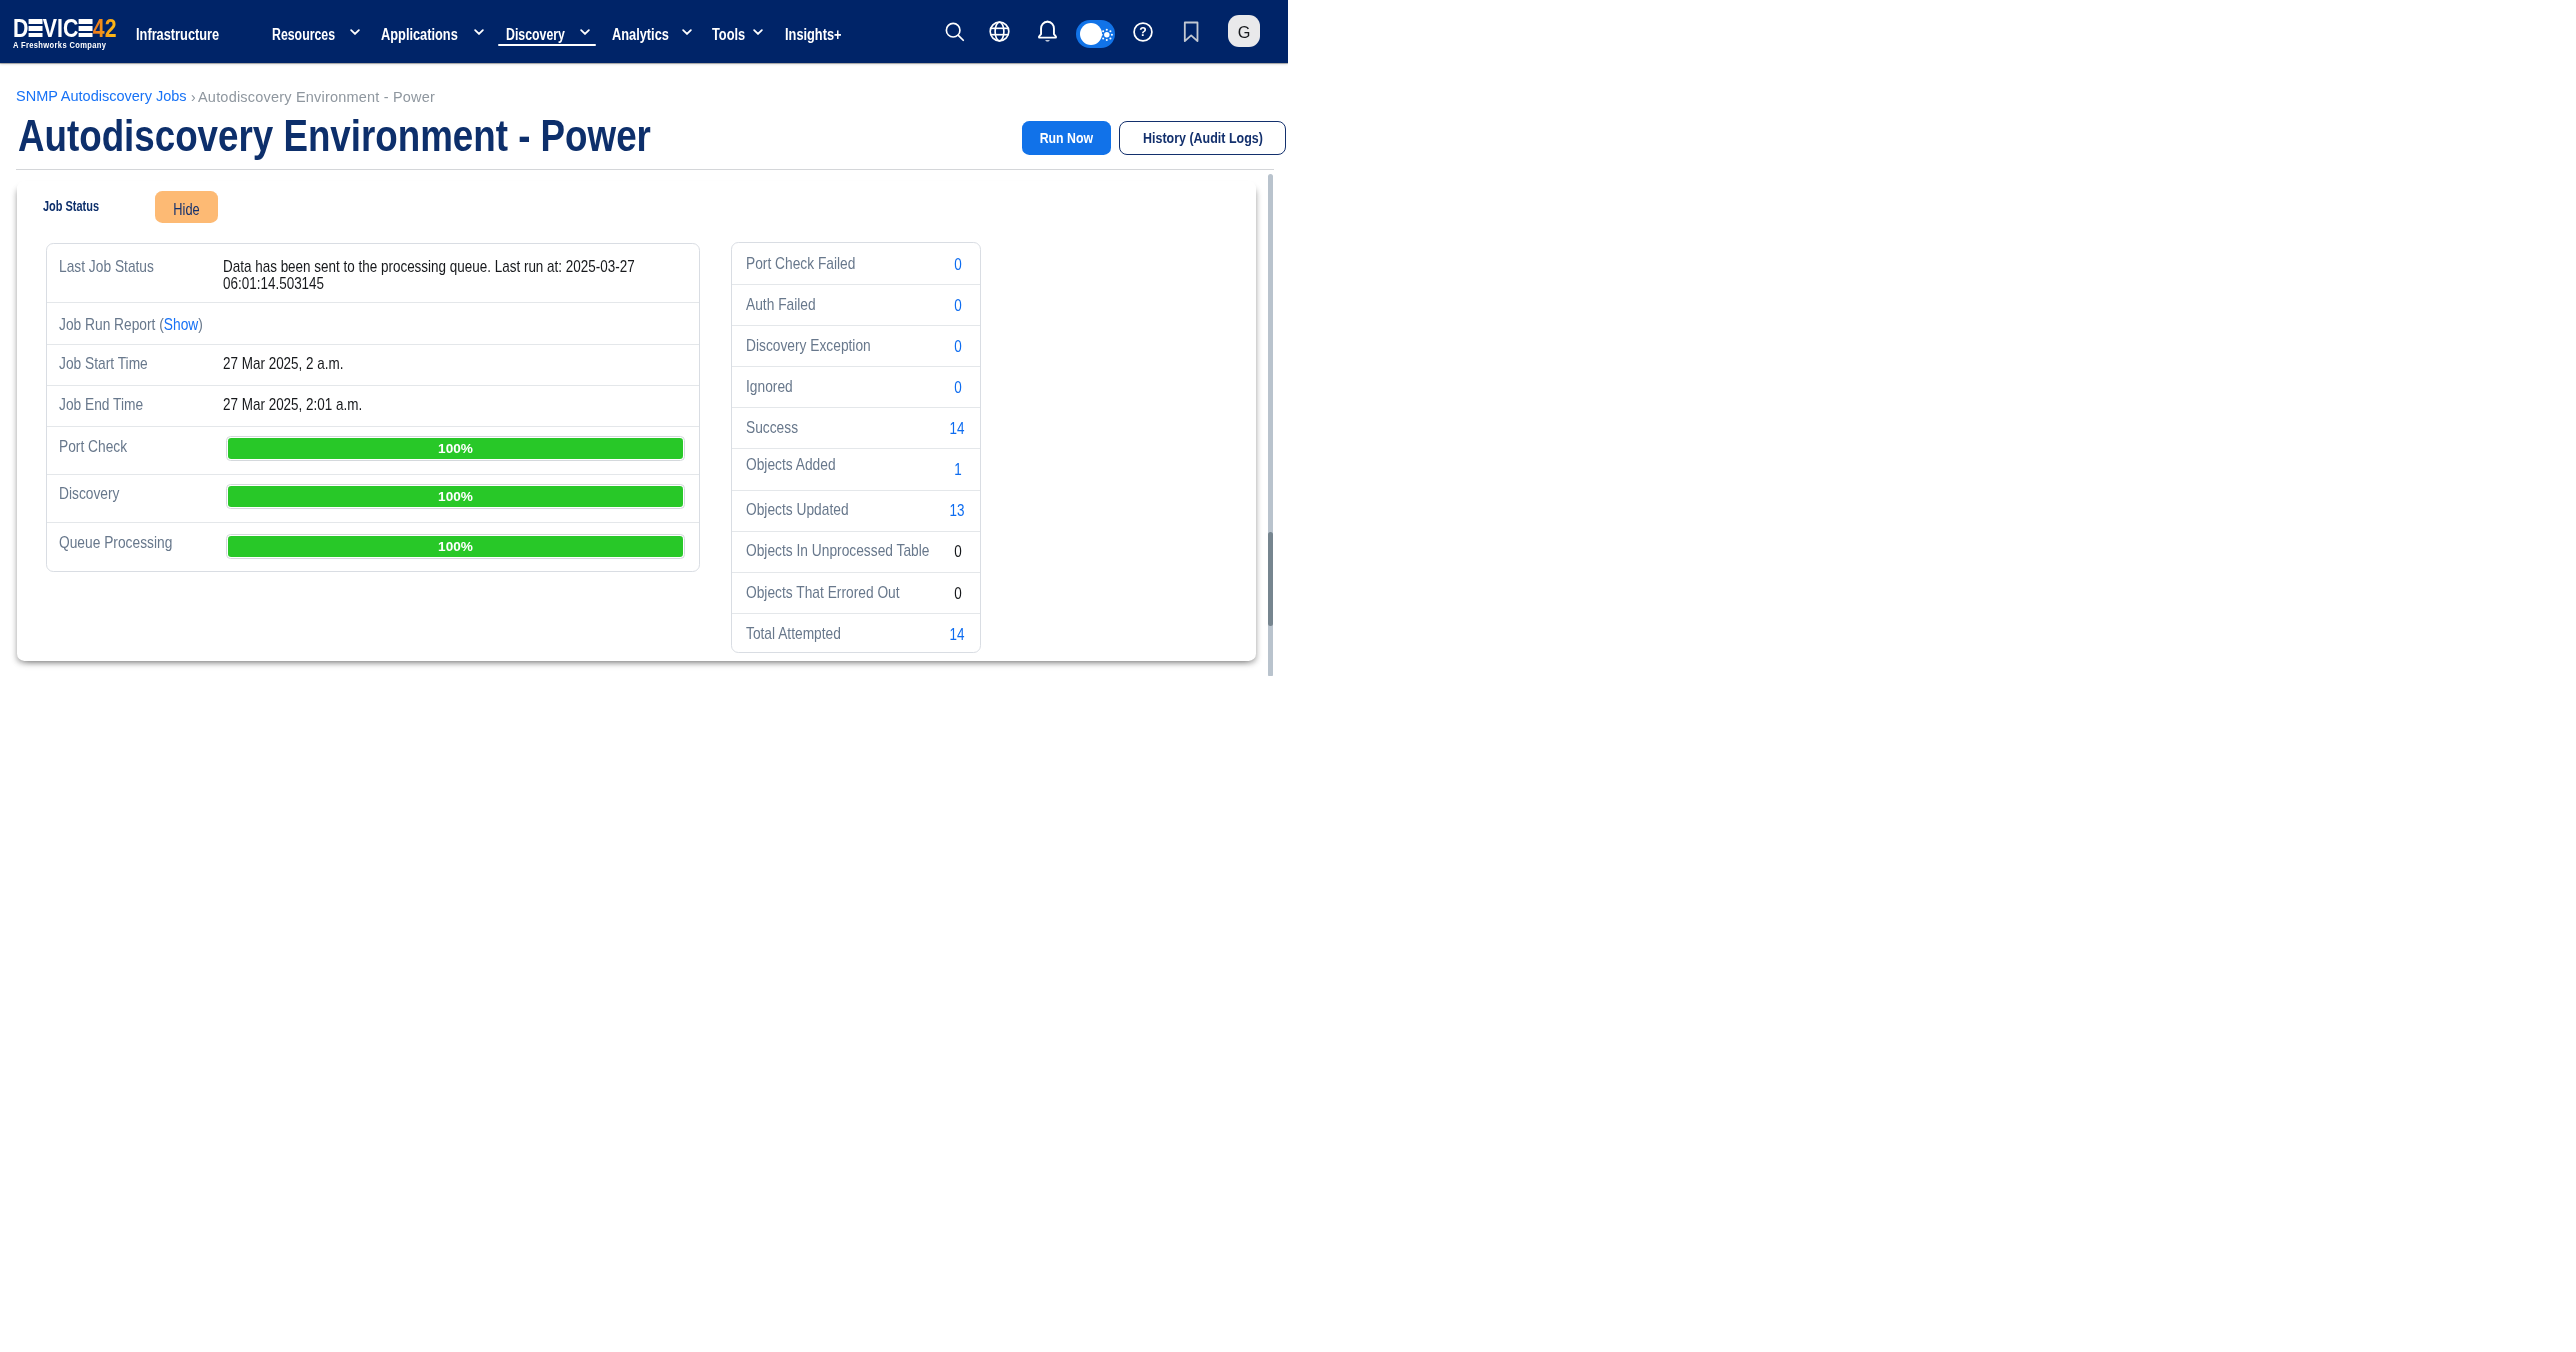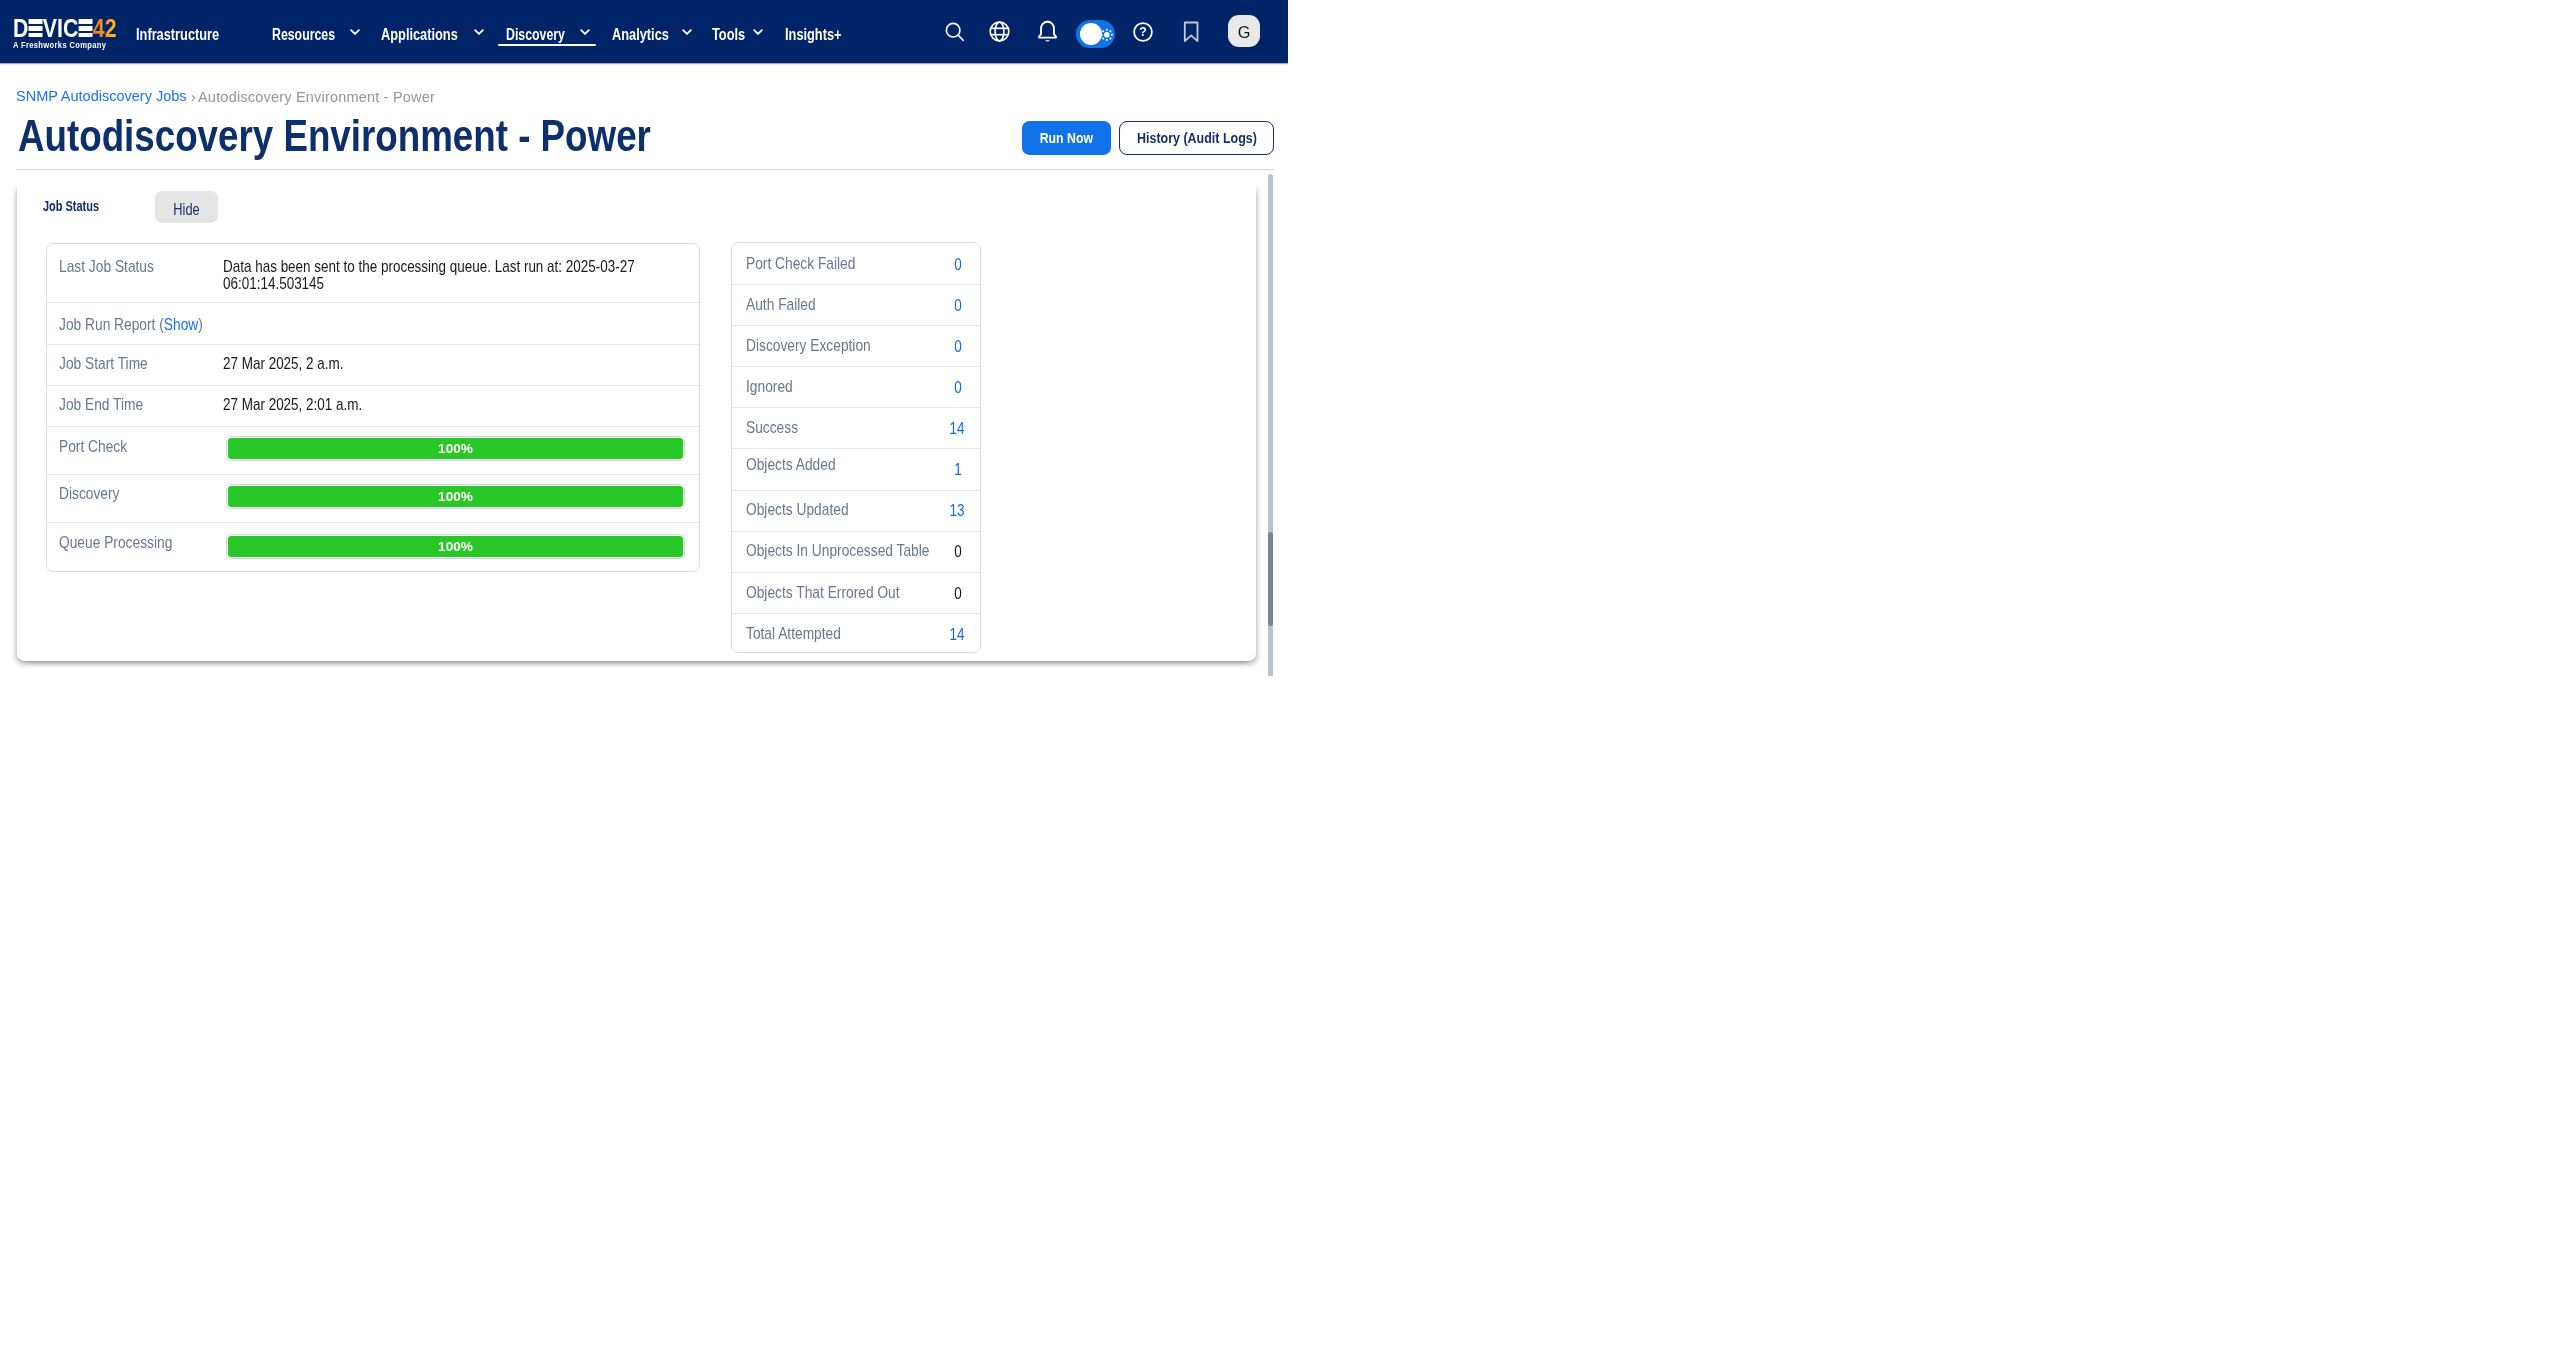--- a/index.html
+++ b/index.html
@@ -24,29 +24,29 @@
   #logo42 { background:linear-gradient(100deg,#ef7d1a 20%,#fdb515 80%); -webkit-background-clip:text; background-clip:text; color:transparent; }
 
   
   #bc-blue { left:16px; top:88px; font-size:14.5px; color:#1772f6; line-height:16.3px;}
   #bc-sep  { left:191px; top:89px; font-size:14px; color:#8a939d; line-height:16.3px;}
   #bc-gray { left:198px; top:89px; font-size:14.5px; color:#8f979f; letter-spacing:0.2px; line-height:16.3px;}
   #h1 { left:18px; top:112px; font-size:44px; font-weight:700; color:#0d2f6b; line-height:47px; }
 
   #btn-run { left:1022px; top:121px; width:89px; height:34px; background:#1172e9; border-radius:7.3px;
      color:#fff; text-align:center; font-size:15.4px; font-weight:700; line-height:34px; }
-  #btn-hist { left:1119px; top:121px; width:155px; height:34px; background:#fff; border:1.8px solid #13306d;
+  #btn-hist { left:1119px; top:121px; width:167px; height:34px; background:#fff; border:1.8px solid #13306d;
      border-radius:8px; color:#13306d; text-align:center; font-size:15.4px; font-weight:700; line-height:31px; }
   #hr1 { left:16px; top:169px; width:1258px; height:0.9px; background:#d4d6d9; }
 
   
   #card { left:17px; top:181px; width:1239px; height:480px; background:#fff; border-radius:7.3px;
      box-shadow: 0 4.5px 7.3px -2.7px rgba(0,0,0,0.26), 3.6px 4.5px 6.3px -4.5px rgba(0,0,0,0.26), -3.6px 4.5px 6.3px -4.5px rgba(0,0,0,0.26); }
   #job-title { left:43px; top:192px; font-size:15px; font-weight:700; color:#0d2f6b; line-height:27px; }
-  #btn-hide { left:155px; top:191px; width:63px; height:32px; background:#e5e5e5; border-radius:7.3px;
+  #btn-hide { left:155px; top:191px; width:63px; height:32px; background:#fdba74; border-radius:7.3px;
      color:#13306d; text-align:center; font-size:16px; font-weight:400; line-height:37px; }
 
   
   .panel { position:absolute; background:#fff; border:0.9px solid #d9dde3; border-radius:7.3px; }
   #lpanel { left:46px; top:243px; width:654px; height:329px; }
   #rpanel { left:731px; top:242px; width:250px; height:411px; }
   .div-l { position:absolute; left:0; width:100%; height:0.9px; background:#e4e7ea; }
   .lbl { position:absolute; font-size:17px; color:#68788c; line-height:18px; }
   .val { position:absolute; font-size:17px; color:#17191c; line-height:17px; }
   .num { position:absolute; font-size:17px; font-weight:400; }

